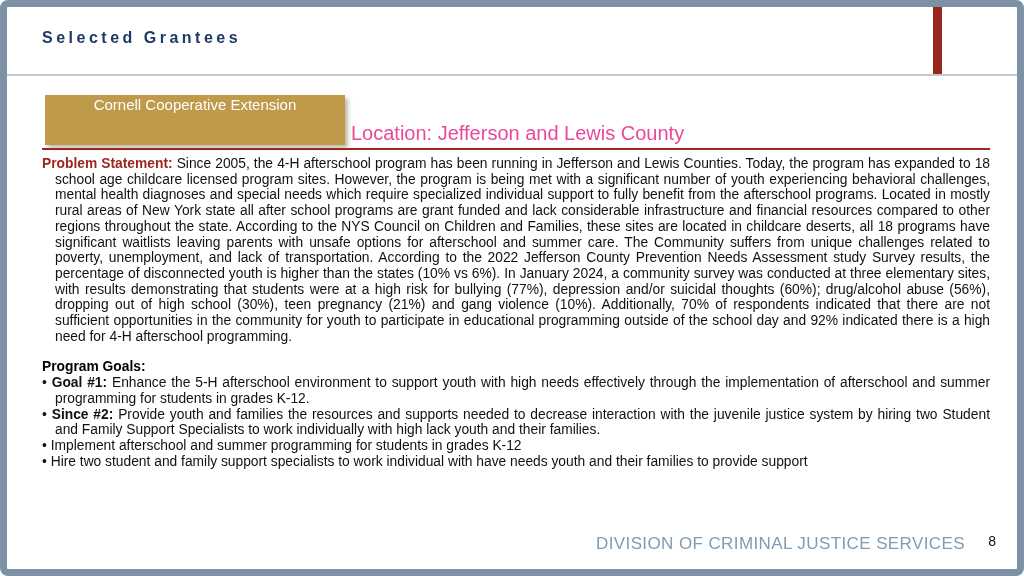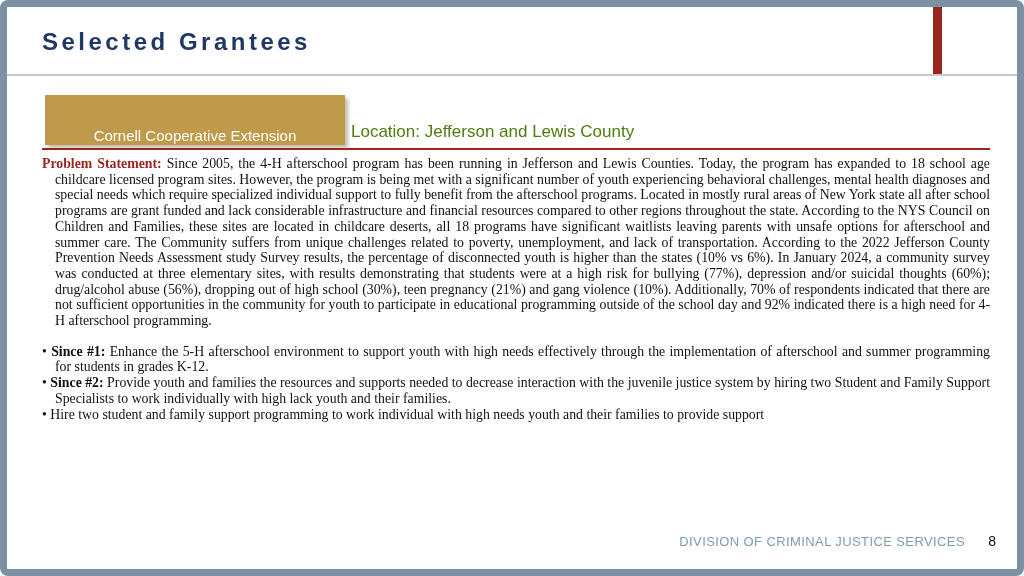--- a/index.html
+++ b/index.html
@@ -6,56 +6,56 @@
   .slide{
     position:relative;width:1024px;height:576px;background:#ffffff;overflow:hidden;
     font-family:"Liberation Sans",sans-serif;color:#111;
   }
   .frame{
     position:absolute;inset:0;border:7px solid #7D91A5;border-radius:8px;
     pointer-events:none;z-index:5;
   }
   .title{
     position:absolute;left:42px;top:30px;margin:0;
-    font-size:24px;font-weight:700;letter-spacing:3.5px;color:#1F3864;line-height:1;
+    font-size:16px;font-weight:700;letter-spacing:3.5px;color:#1F3864;line-height:1;
   }
   .title-rule{
     position:absolute;left:7px;right:7px;top:74px;height:2px;background:#C2C9D1;
   }
   .red-bar{
     position:absolute;left:933px;top:7px;width:9px;height:67px;background:#9A2620;z-index:2;
   }
   .grantee-box{
     position:absolute;left:45px;top:95px;width:300px;height:50px;
     background:#C09A4B;color:#ffffff;
-    display:flex;flex-direction:column;justify-content:flex-end;align-items:center;
+    display:flex;flex-direction:column;justify-content:flex-start;align-items:center;
     font-size:15px;line-height:1.3;text-align:center;
     box-shadow:3px 3px 4px rgba(80,60,20,0.35);
   }
   .location{
-    position:absolute;left:351px;top:122px;font-size:17px;color:#4d7c0f;
+    position:absolute;left:351px;top:122px;font-size:20px;color:#ec4899;
   }
   .header-rule{
     position:absolute;left:42px;top:148px;width:948px;height:2px;background:#9A2620;
   }
   .body{
     position:absolute;left:42px;top:156px;width:948px;
-    font-size:13.8px;line-height:15.7px;text-align:justify;color:#111;font-family:Liberation Serif, serif;
+    font-size:13.8px;line-height:15.7px;text-align:justify;color:#111;
   }
   .body p{margin:0;}
   .hang{padding-left:13px;text-indent:-13px;}
   .problem{margin-bottom:15px !important;}
   .red{color:#9A2620;}
   .b{font-weight:700;}
   .heading{font-weight:700;color:#000;}
   .strategies-heading{margin-top:16px !important;}
   .glyph{display:inline;}
   .footer-org{
     position:absolute;right:59px;top:534px;
-    font-size:13px;letter-spacing:0.4px;color:#7E9CB6;
+    font-size:17px;letter-spacing:0.4px;color:#7E9CB6;
   }
   .page-number{
     position:absolute;right:22px;top:532px;z-index:6;
     font-size:14px;color:#111;background:#ffffff;padding:1px 6px;
   }
 </style>
 </head>
 <body>
 
 <div class="slide">
@@ -70,32 +70,37 @@
   </div>
   <div class="location">Location: Jefferson and Lewis County</div>
   <div class="header-rule"></div>
 
   <div class="body">
     <p class="problem hang">
       <span class="red b">Problem Statement:</span>
       <span>Since 2005, the 4-H afterschool program has been running in Jefferson and Lewis Counties. Today, the program has expanded to 18 school age childcare licensed program sites. However, the program is being met with a significant number of youth experiencing behavioral challenges, mental health diagnoses and special needs which require specialized individual support to fully benefit from the afterschool programs. Located in mostly rural areas of New York state all after school programs are grant funded and lack considerable infrastructure and financial resources compared to other regions throughout the state. According to the NYS Council on Children and Families, these sites are located in childcare deserts, all 18 programs have significant waitlists leaving parents with unsafe options for afterschool and summer care. The Community suffers from unique challenges related to poverty, unemployment, and lack of transportation. According to the 2022 Jefferson County Prevention Needs Assessment study Survey results, the percentage of disconnected youth is higher than the states (10% vs 6%). In January 2024, a community survey was conducted at three elementary sites, with results demonstrating that students were at a high risk for bullying (77%), depression and/or suicidal thoughts (60%); drug/alcohol abuse (56%), dropping out of high school (30%), teen pregnancy (21%) and gang violence (10%). Additionally, 70% of respondents indicated that there are not sufficient opportunities in the community for youth to participate in educational programming outside of the school day and 92% indicated there is a high need for 4-H afterschool programming.</span>
     </p>
 
+    <p class="heading">Program Goals:</p>
     <p class="bullet hang">
       <span class="glyph">•</span>
-      <span class="b">Since #1:</span>
+      <span class="b">Goal #1:</span>
       <span>Enhance the 5-H afterschool environment to support youth with high needs effectively through the implementation of afterschool and summer programming for students in grades K-12.</span>
     </p>
     <p class="bullet hang">
       <span class="glyph">•</span>
       <span class="b">Since #2:</span>
       <span>Provide youth and families the resources and supports needed to decrease interaction with the juvenile justice system by hiring two Student and Family Support Specialists to work individually with high lack youth and their families.</span>
     </p>
 
     <p class="bullet hang">
       <span class="glyph">•</span>
-      <span>Hire two student and family support programming to work individual with high needs youth and their families to provide support</span>
+      <span>Implement afterschool and summer programming for students in grades K-12</span>
+    </p>
+    <p class="bullet hang">
+      <span class="glyph">•</span>
+      <span>Hire two student and family support specialists to work individual with have needs youth and their families to provide support</span>
     </p>
   </div>
 
   <div class="footer-org">DIVISION OF CRIMINAL JUSTICE SERVICES</div>
   <div class="page-number">8</div>
 </div>
 
 </body></html>

